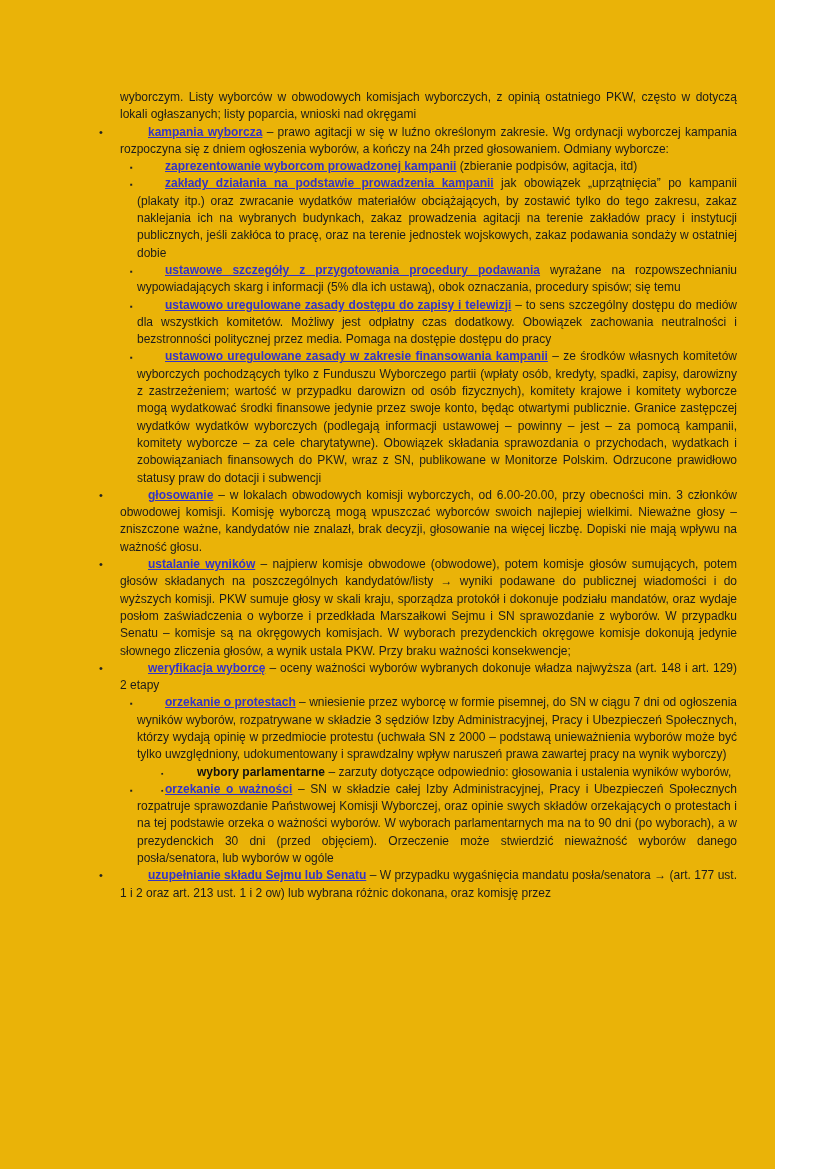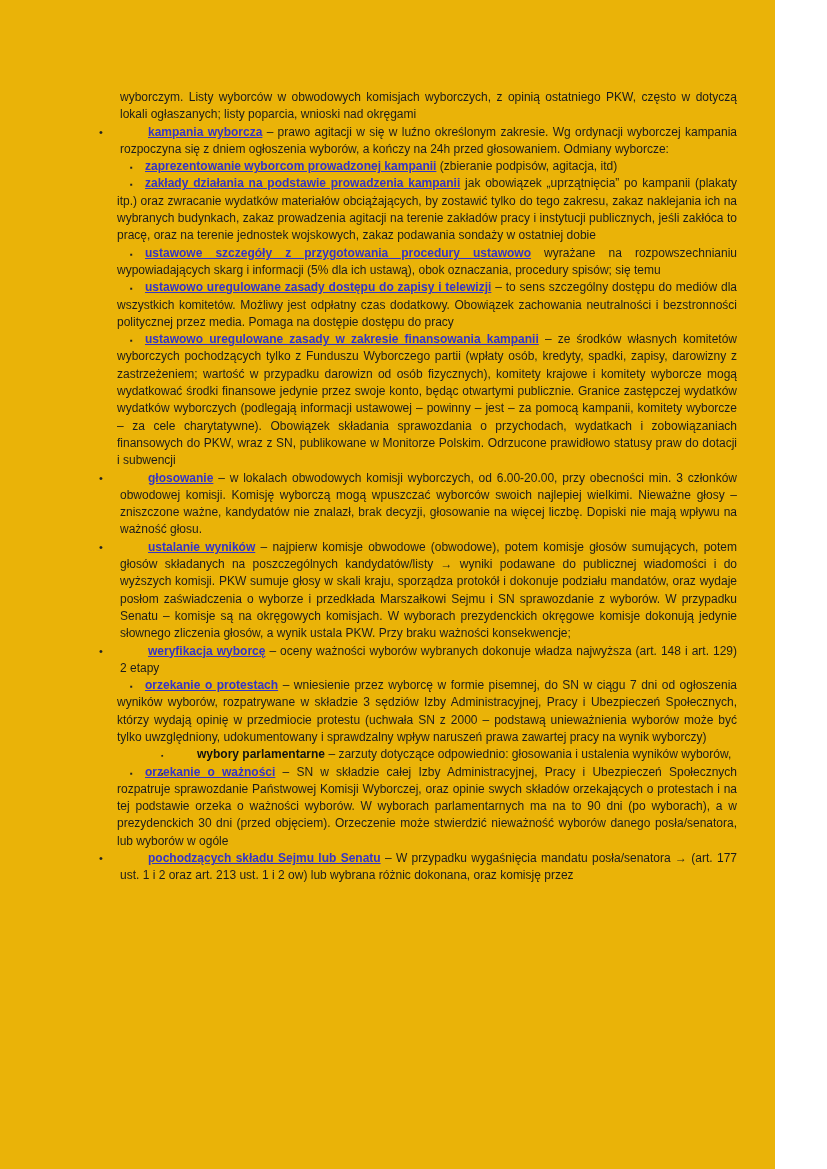--- a/index.html
+++ b/index.html
@@ -12,21 +12,21 @@
     font-size:12px;line-height:17.3px;
     color:#1b1b1b;
   }
   .content{
     position:absolute;top:89px;left:97px;width:640px;
     filter:blur(0.55px);
   }
   .item{position:relative;text-align:justify;}
   .item .txt-cont{margin-left:23px;}
   .item .txt-main{margin-left:23px;}
-  .item .txt-sub{margin-left:20px;}
+  .item .txt-sub{margin-left:40px;}
   .item .txt-subsub{margin-left:100px;}
   .marker{position:absolute;top:0;color:#222;}
   .m-main{left:2px;font-size:11px;}
   .m-sub{left:33px;font-size:8px;top:1px;}
   .m-subsub{left:64px;font-size:7px;top:1px;}
   .hl{color:#3434c8;font-weight:bold;text-decoration:underline;text-decoration-color:#3434c8;cursor:pointer;padding-left:28px;}
   .hb{color:#111;font-weight:bold;}
   .body-txt{color:#1b1b1b;}
 </style>
 </head>
@@ -49,21 +49,21 @@
       <div class="txt-sub"><span class="hl">zaprezentowanie wyborcom prowadzonej kampanii</span> <span class="body-txt">(zbieranie podpisów, agitacja, itd)</span></div>
     </div>
 
     <div class="item">
       <span class="marker m-sub">▪</span>
       <div class="txt-sub"><span class="hl">zakłady działania na podstawie prowadzenia kampanii</span> <span class="body-txt">jak obowiązek „uprzątnięcia” po kampanii (plakaty itp.) oraz zwracanie wydatków materiałów obciążających, by zostawić tylko do tego zakresu, zakaz naklejania ich na wybranych budynkach, zakaz prowadzenia agitacji na terenie zakładów pracy i instytucji publicznych, jeśli zakłóca to pracę, oraz na terenie jednostek wojskowych, zakaz podawania sondaży w ostatniej dobie</span></div>
     </div>
 
     <div class="item">
       <span class="marker m-sub">▪</span>
-      <div class="txt-sub"><span class="hl">ustawowe szczegóły z przygotowania procedury ustawowo</span> <span class="body-txt">wyrażane na rozpowszechnianiu wypowiadających skarg i informacji (5% dla ich ustawą), obok oznaczania, procedury spisów; się temu</span></div>
+      <div class="txt-sub"><span class="hl">ustawowe szczegóły z przygotowania procedury podawania</span> <span class="body-txt">wyrażane na rozpowszechnianiu wypowiadających skarg i informacji (5% dla ich ustawą), obok oznaczania, procedury spisów; się temu</span></div>
     </div>
 
     <div class="item">
       <span class="marker m-sub">▪</span>
       <div class="txt-sub"><span class="hl">ustawowo uregulowane zasady dostępu do zapisy i telewizji</span> <span class="body-txt">– to sens szczególny dostępu do mediów dla wszystkich komitetów. Możliwy jest odpłatny czas dodatkowy. Obowiązek zachowania neutralności i bezstronności politycznej przez media. Pomaga na dostępie dostępu do pracy</span></div>
     </div>
 
     <div class="item">
       <span class="marker m-sub">▪</span>
       <div class="txt-sub"><span class="hl">ustawowo uregulowane zasady w zakresie finansowania kampanii</span> <span class="body-txt">– ze środków własnych komitetów wyborczych pochodzących tylko z Funduszu Wyborczego partii (wpłaty osób, kredyty, spadki, zapisy, darowizny z zastrzeżeniem; wartość w przypadku darowizn od osób fizycznych), komitety krajowe i komitety wyborcze mogą wydatkować środki finansowe jedynie przez swoje konto, będąc otwartymi publicznie. Granice zastępczej wydatków wydatków wyborczych (podlegają informacji ustawowej – powinny – jest – za pomocą kampanii, komitety wyborcze – za cele charytatywne). Obowiązek składania sprawozdania o przychodach, wydatkach i zobowiązaniach finansowych do PKW, wraz z SN, publikowane w Monitorze Polskim. Odrzucone prawidłowo statusy praw do dotacji i subwencji</span></div>
@@ -98,17 +98,17 @@
       <span class="marker m-subsub">▪</span>
     </div>
 
     <div class="item">
       <span class="marker m-sub">▪</span>
       <div class="txt-sub"><span class="hl">orzekanie o ważności</span> <span class="body-txt">– SN w składzie całej Izby Administracyjnej, Pracy i Ubezpieczeń Społecznych rozpatruje sprawozdanie Państwowej Komisji Wyborczej, oraz opinie swych składów orzekających o protestach i na tej podstawie orzeka o ważności wyborów. W wyborach parlamentarnych ma na to 90 dni (po wyborach), a w prezydenckich 30 dni (przed objęciem). Orzeczenie może stwierdzić nieważność wyborów danego posła/senatora, lub wyborów w ogóle</span></div>
     </div>
 
     <div class="item">
       <span class="marker m-main">•</span>
-      <div class="txt-main"><span class="hl">pochodzących składu Sejmu lub Senatu</span> <span class="body-txt">– W przypadku wygaśnięcia mandatu posła/senatora → (art. 177 ust. 1 i 2 oraz art. 213 ust. 1 i 2 ow) lub wybrana różnic dokonana, oraz komisję przez</span></div>
+      <div class="txt-main"><span class="hl">uzupełnianie składu Sejmu lub Senatu</span> <span class="body-txt">– W przypadku wygaśnięcia mandatu posła/senatora → (art. 177 ust. 1 i 2 oraz art. 213 ust. 1 i 2 ow) lub wybrana różnic dokonana, oraz komisję przez</span></div>
     </div>
 
   </div>
 </div>
 
 </body></html>

